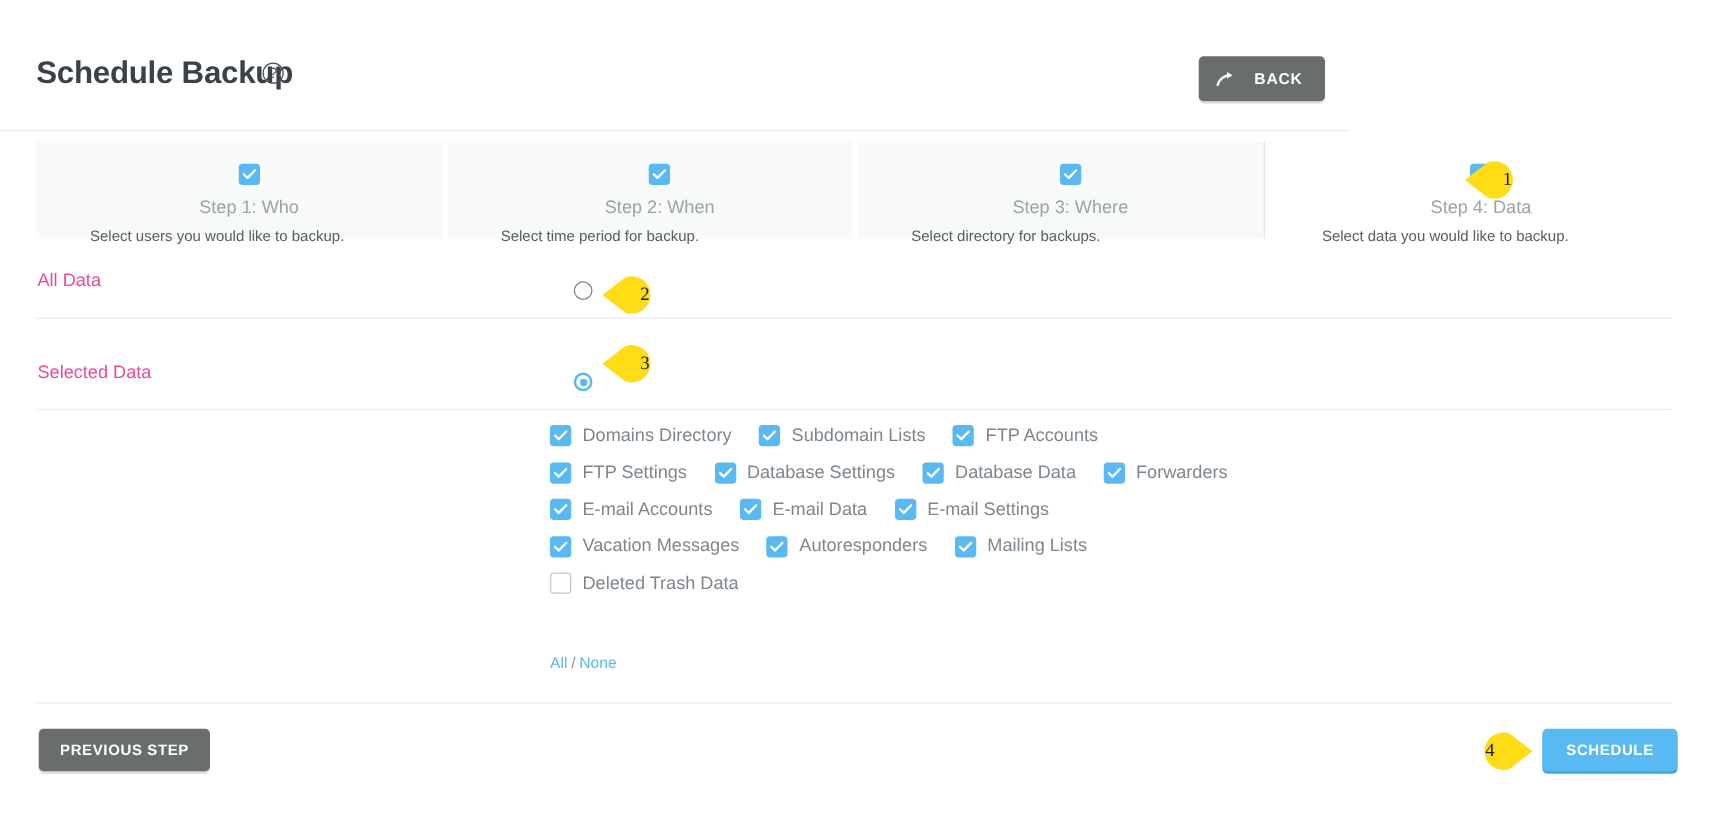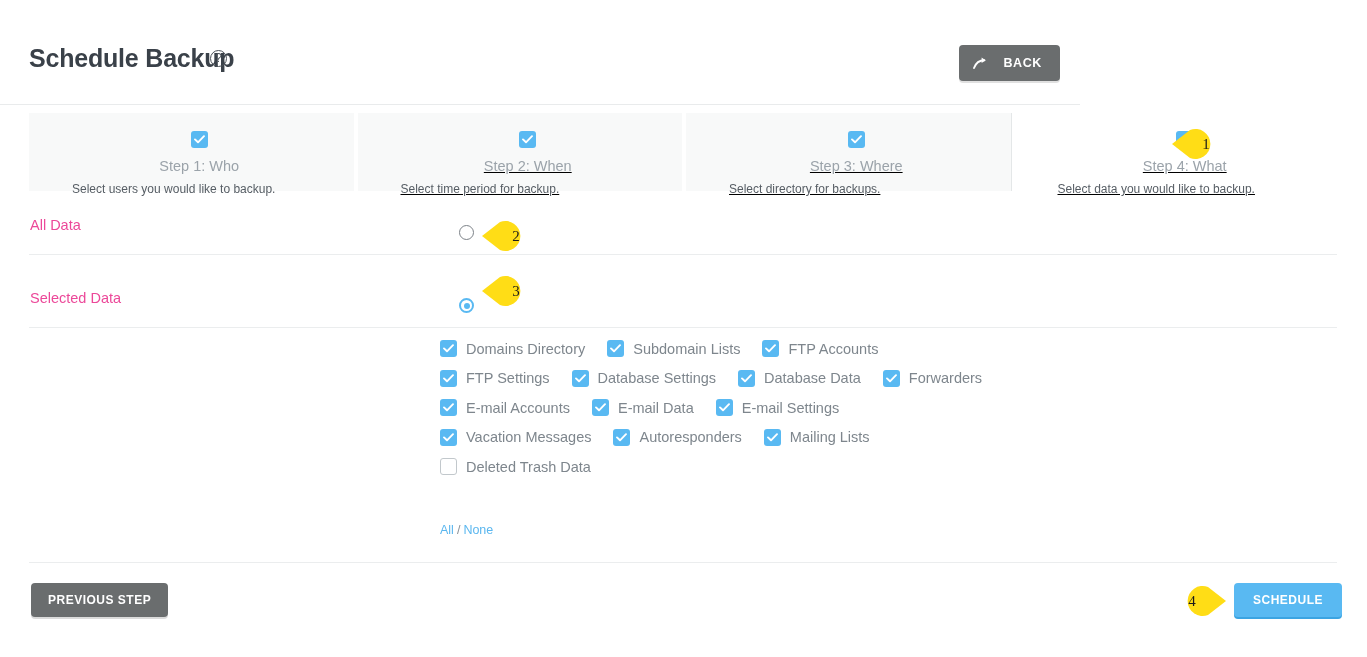--- a/index.html
+++ b/index.html
@@ -42,21 +42,21 @@
   
   .steps {
     position: absolute; left: 29px; top: 113px;
     width: 1310px; height: 78px;
     display: flex;
   }
   .step {
     position: relative; flex: 1 1 0; background: #f8f9f9;
     padding: 18px 0 0 16px;
   }
-  .step + .step { margin-left: 4px; text-decoration: underline; }
+  .step + .step { margin-left: 4px; }
   .step.active { background: #ffffff; }
   .step.active::before {
     content:""; position: absolute; left: -4px; top: 0; bottom: 0;
     width: 1px; background: #e4e7e8;
   }
   .step-head { display: flex; align-items: center; gap: 10px; flex-direction: column; }
   .cb {
     width: 17px; height: 17px; border-radius: 3px; flex: 0 0 auto;
     display: flex; align-items: center; justify-content: center;
   }
@@ -189,21 +189,21 @@
       </div>
       <div class="step-desc">Select directory for backups.</div>
     </div>
     <div class="step active">
       <div class="step-head">
         <span class="cb on">
           <svg width="11" height="9" viewBox="0 0 11 9">
               <path d="M1 4.4 L4 7.3 L10 1.2" stroke="#fff" stroke-width="1.9" fill="none" stroke-linecap="round" stroke-linejoin="round"></path>
             </svg>
         </span>
-        <span class="step-label">Step 4: What</span>
+        <span class="step-label">Step 4: Data</span>
       </div>
       <div class="step-desc">Select data you would like to backup.</div>
     </div>
   </div>
 
   <div class="row-all">
     <div class="row-label">All Data</div>
     <div class="radio off"></div>
   </div>
 

